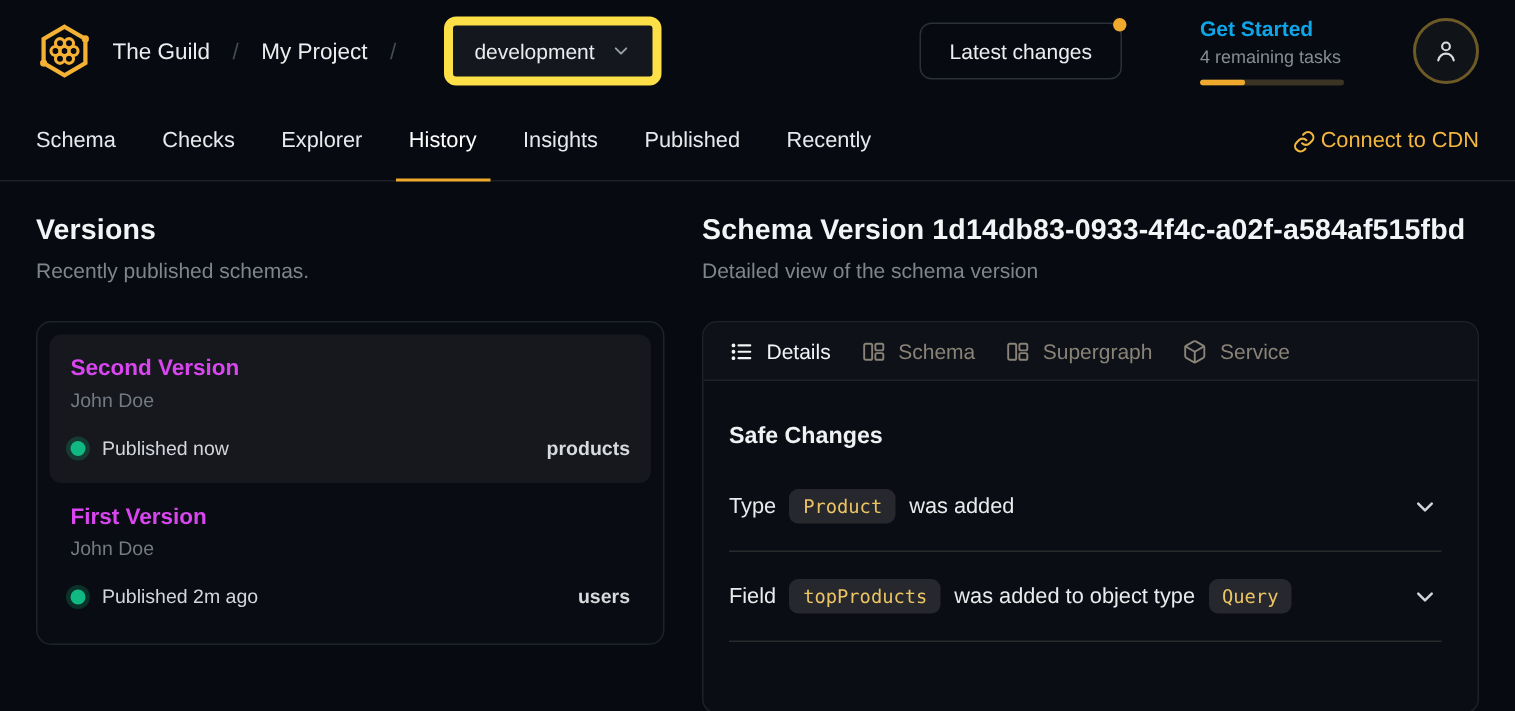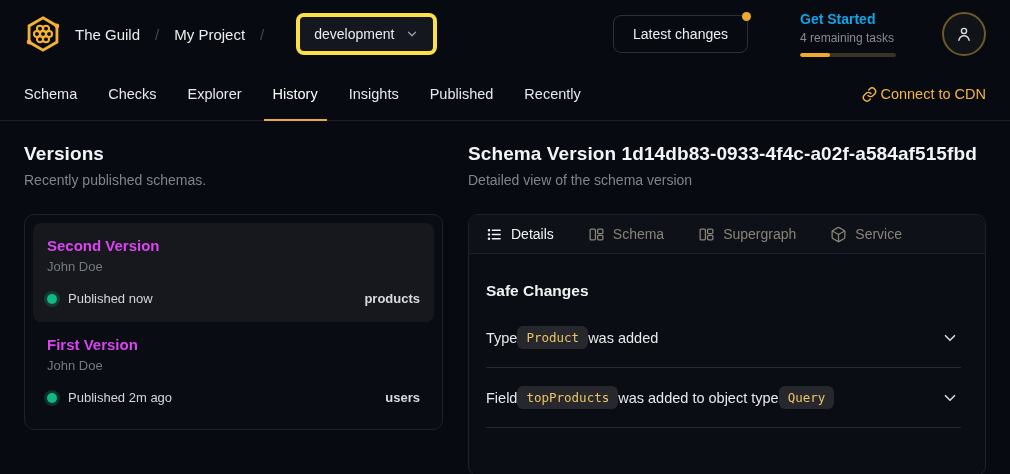--- a/index.html
+++ b/index.html
@@ -13,21 +13,21 @@
   svg { display: block; }
 
   
   .topbar { height: 68px; display: flex; align-items: center; padding: 0 24px; }
   .logo { width: 38px; height: 38px; flex: none; cursor: pointer; }
   .crumbs { display: flex; align-items: center; margin-left: 13px; font-size: 15px; }
   .crumb { color: #ecedef; cursor: pointer; }
   .slash { color: #454b54; margin: 0 15px; font-size: 15px; }
   .target-select {
     margin-left: 17px; display: flex; align-items: center; gap: 11px;
-    background: #14171d; border: 4px solid #fde047; border-radius: 8px;
+    background: #14171d; border: 6px solid #fde047; border-radius: 8px;
     padding: 9px 14px; font-size: 14px; color: #e9ebee; cursor: pointer;
   }
   .right-cluster { margin-left: auto; display: flex; align-items: center; }
   .latest-btn {
     position: relative; background: transparent; border: 1px solid #2b2f37;
     border-radius: 8px; padding: 10px 19px; font-size: 14px; color: #eceef0;
     font-family: inherit; cursor: pointer;
   }
   .latest-dot {
     position: absolute; top: -4px; right: -4px; width: 9px; height: 9px;
@@ -85,32 +85,32 @@
     box-shadow: 0 0 0 3px rgba(16,185,129,.22); margin-right: 11px; flex: none;
   }
   .vc-service { margin-left: auto; font-weight: 700; color: #d8dbde; }
 
   
   .panel {
     border: 1px solid #1e222a; border-radius: 10px; overflow: hidden;
     background: #0a0d13; height: 262px;
   }
   .panel-tabs {
-    height: 39px; display: flex; align-items: center; gap: 34px; padding: 0 17px;
+    height: 39px; display: flex; align-items: center; gap: 20px; padding: 0 17px;
     background: #0e1117; border-bottom: 1px solid #1d2129;
   }
   .panel-tab {
     display: flex; align-items: center; gap: 8px; font-size: 14px; font-weight: 500;
     color: #898377; cursor: pointer; white-space: nowrap;
   }
   .panel-tab.active { color: #f2f3f5; }
   .panel-body { padding: 14px 24px 0 17px; }
   .safe-title { font-size: 15.5px; font-weight: 700; color: #f0f1f3; margin: 14px 0 8px 0; }
   .change-row {
-    display: flex; align-items: center; padding: 18px 2px 18px 0;
+    display: flex; align-items: center; gap: 9px; padding: 18px 2px 18px 0;
     border-bottom: 1px solid rgba(228,220,200,0.14); font-size: 14.5px; color: #e8eaec;
     cursor: pointer;
   }
   .code {
     font-family: "DejaVu Sans Mono", "Liberation Mono", monospace;
     font-size: 12.5px; color: #edc464; background: #26282d;
     padding: 4px 9px; border-radius: 6px; white-space: nowrap;
   }
   .row-chevron { margin-left: auto; }
 </style>

